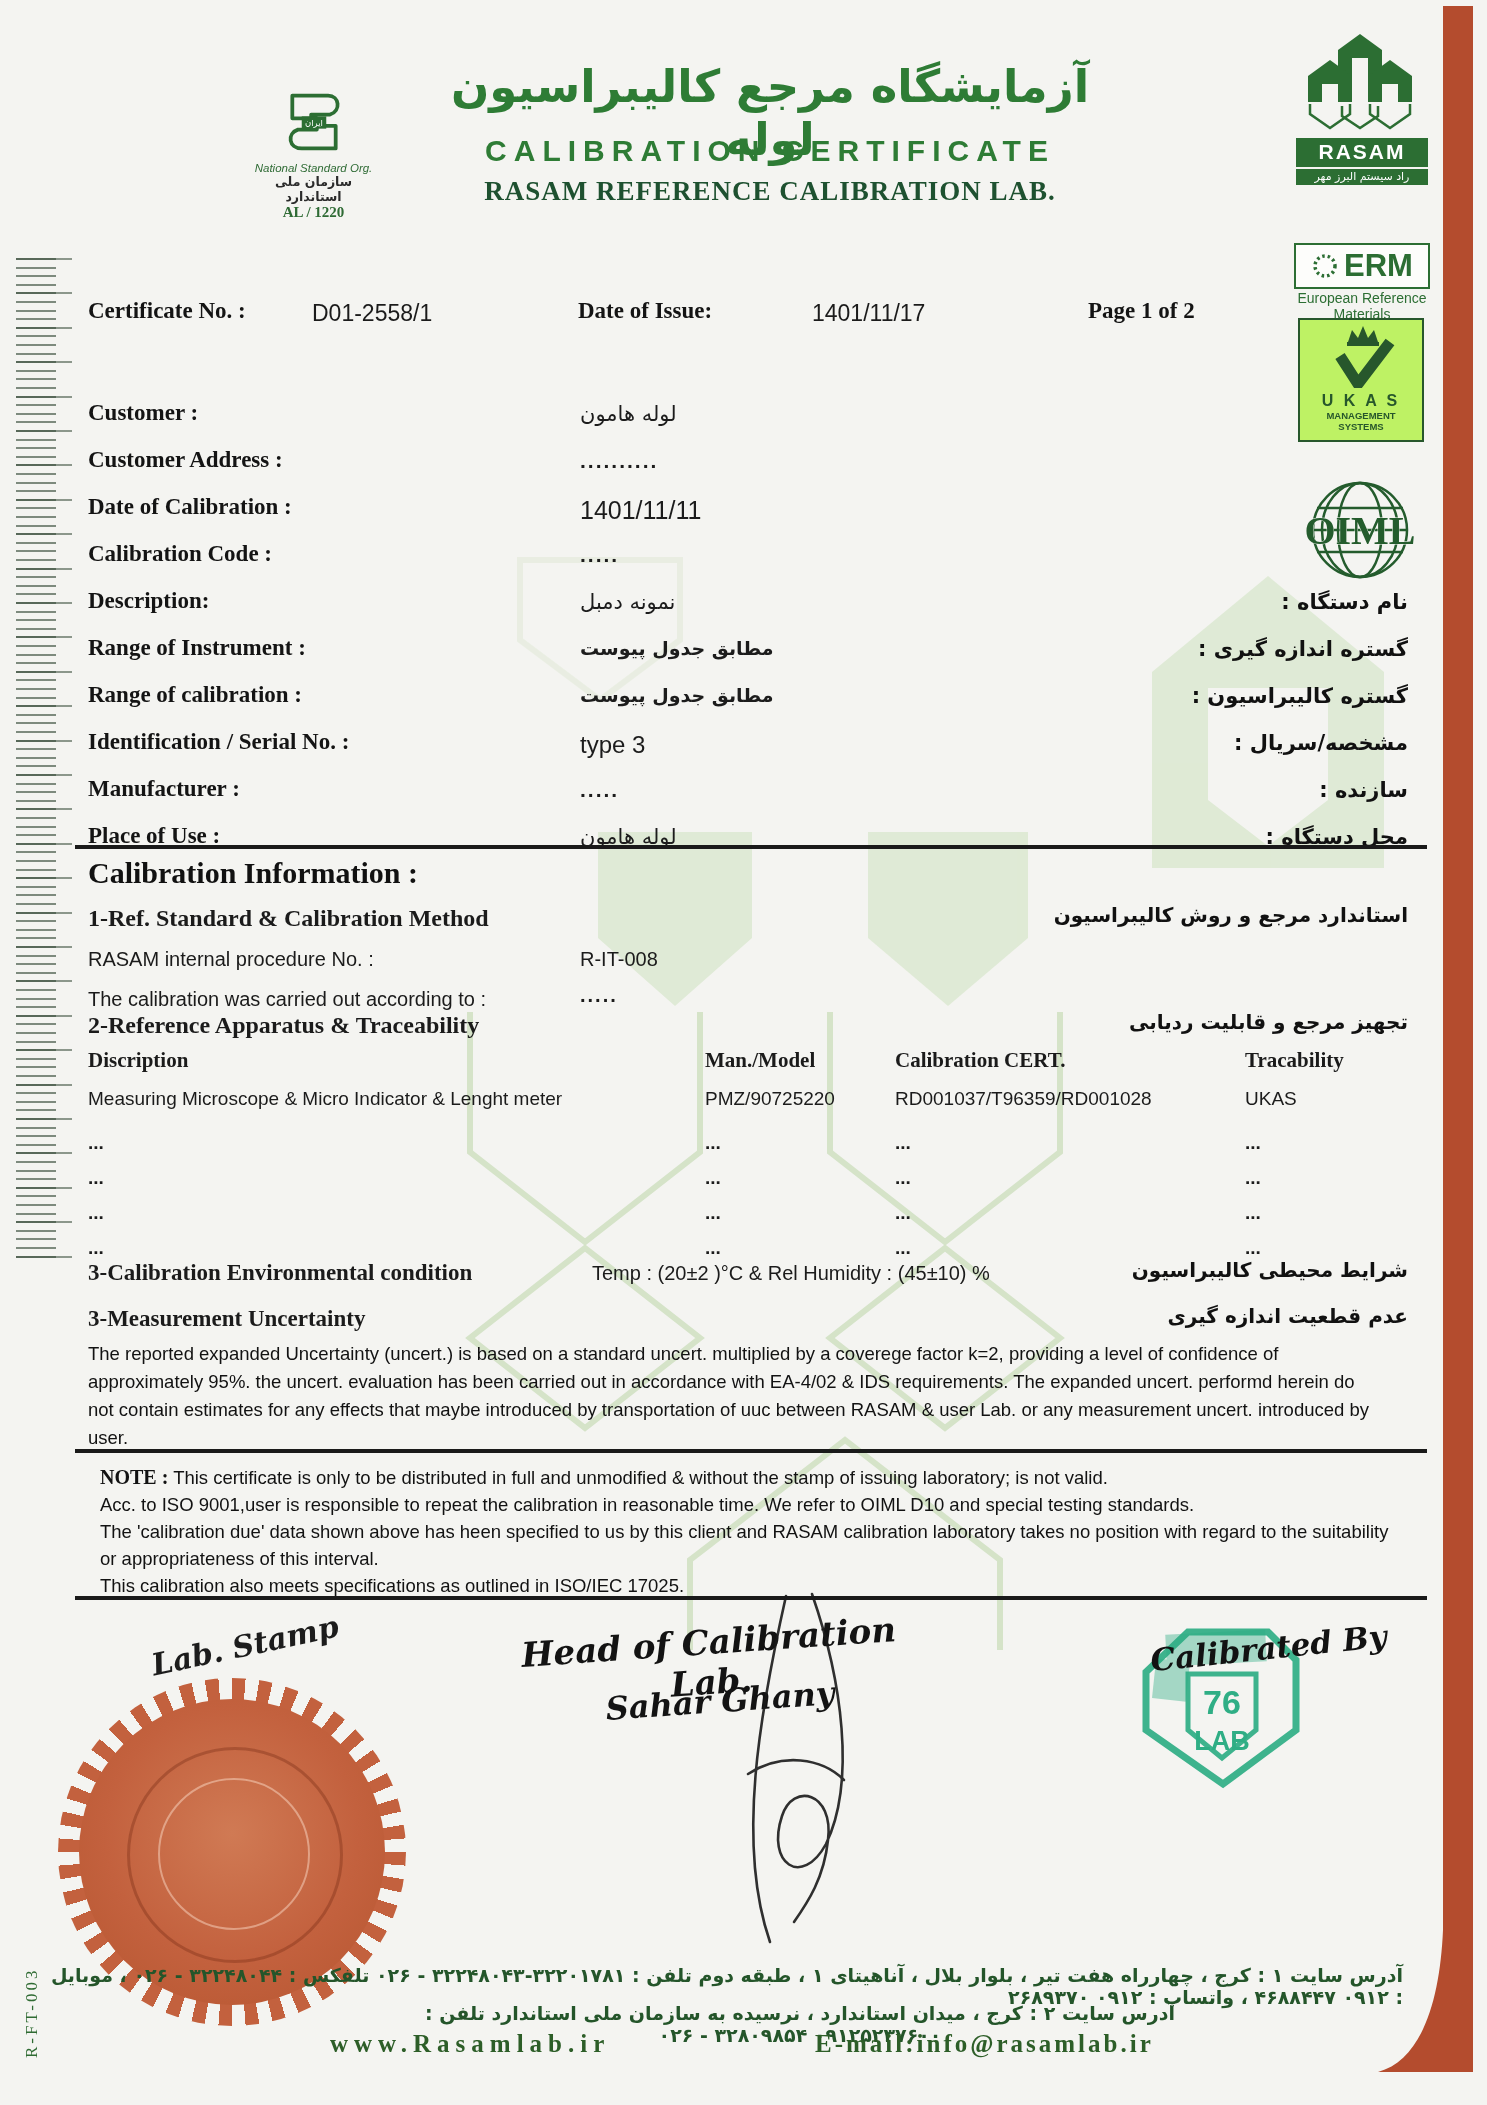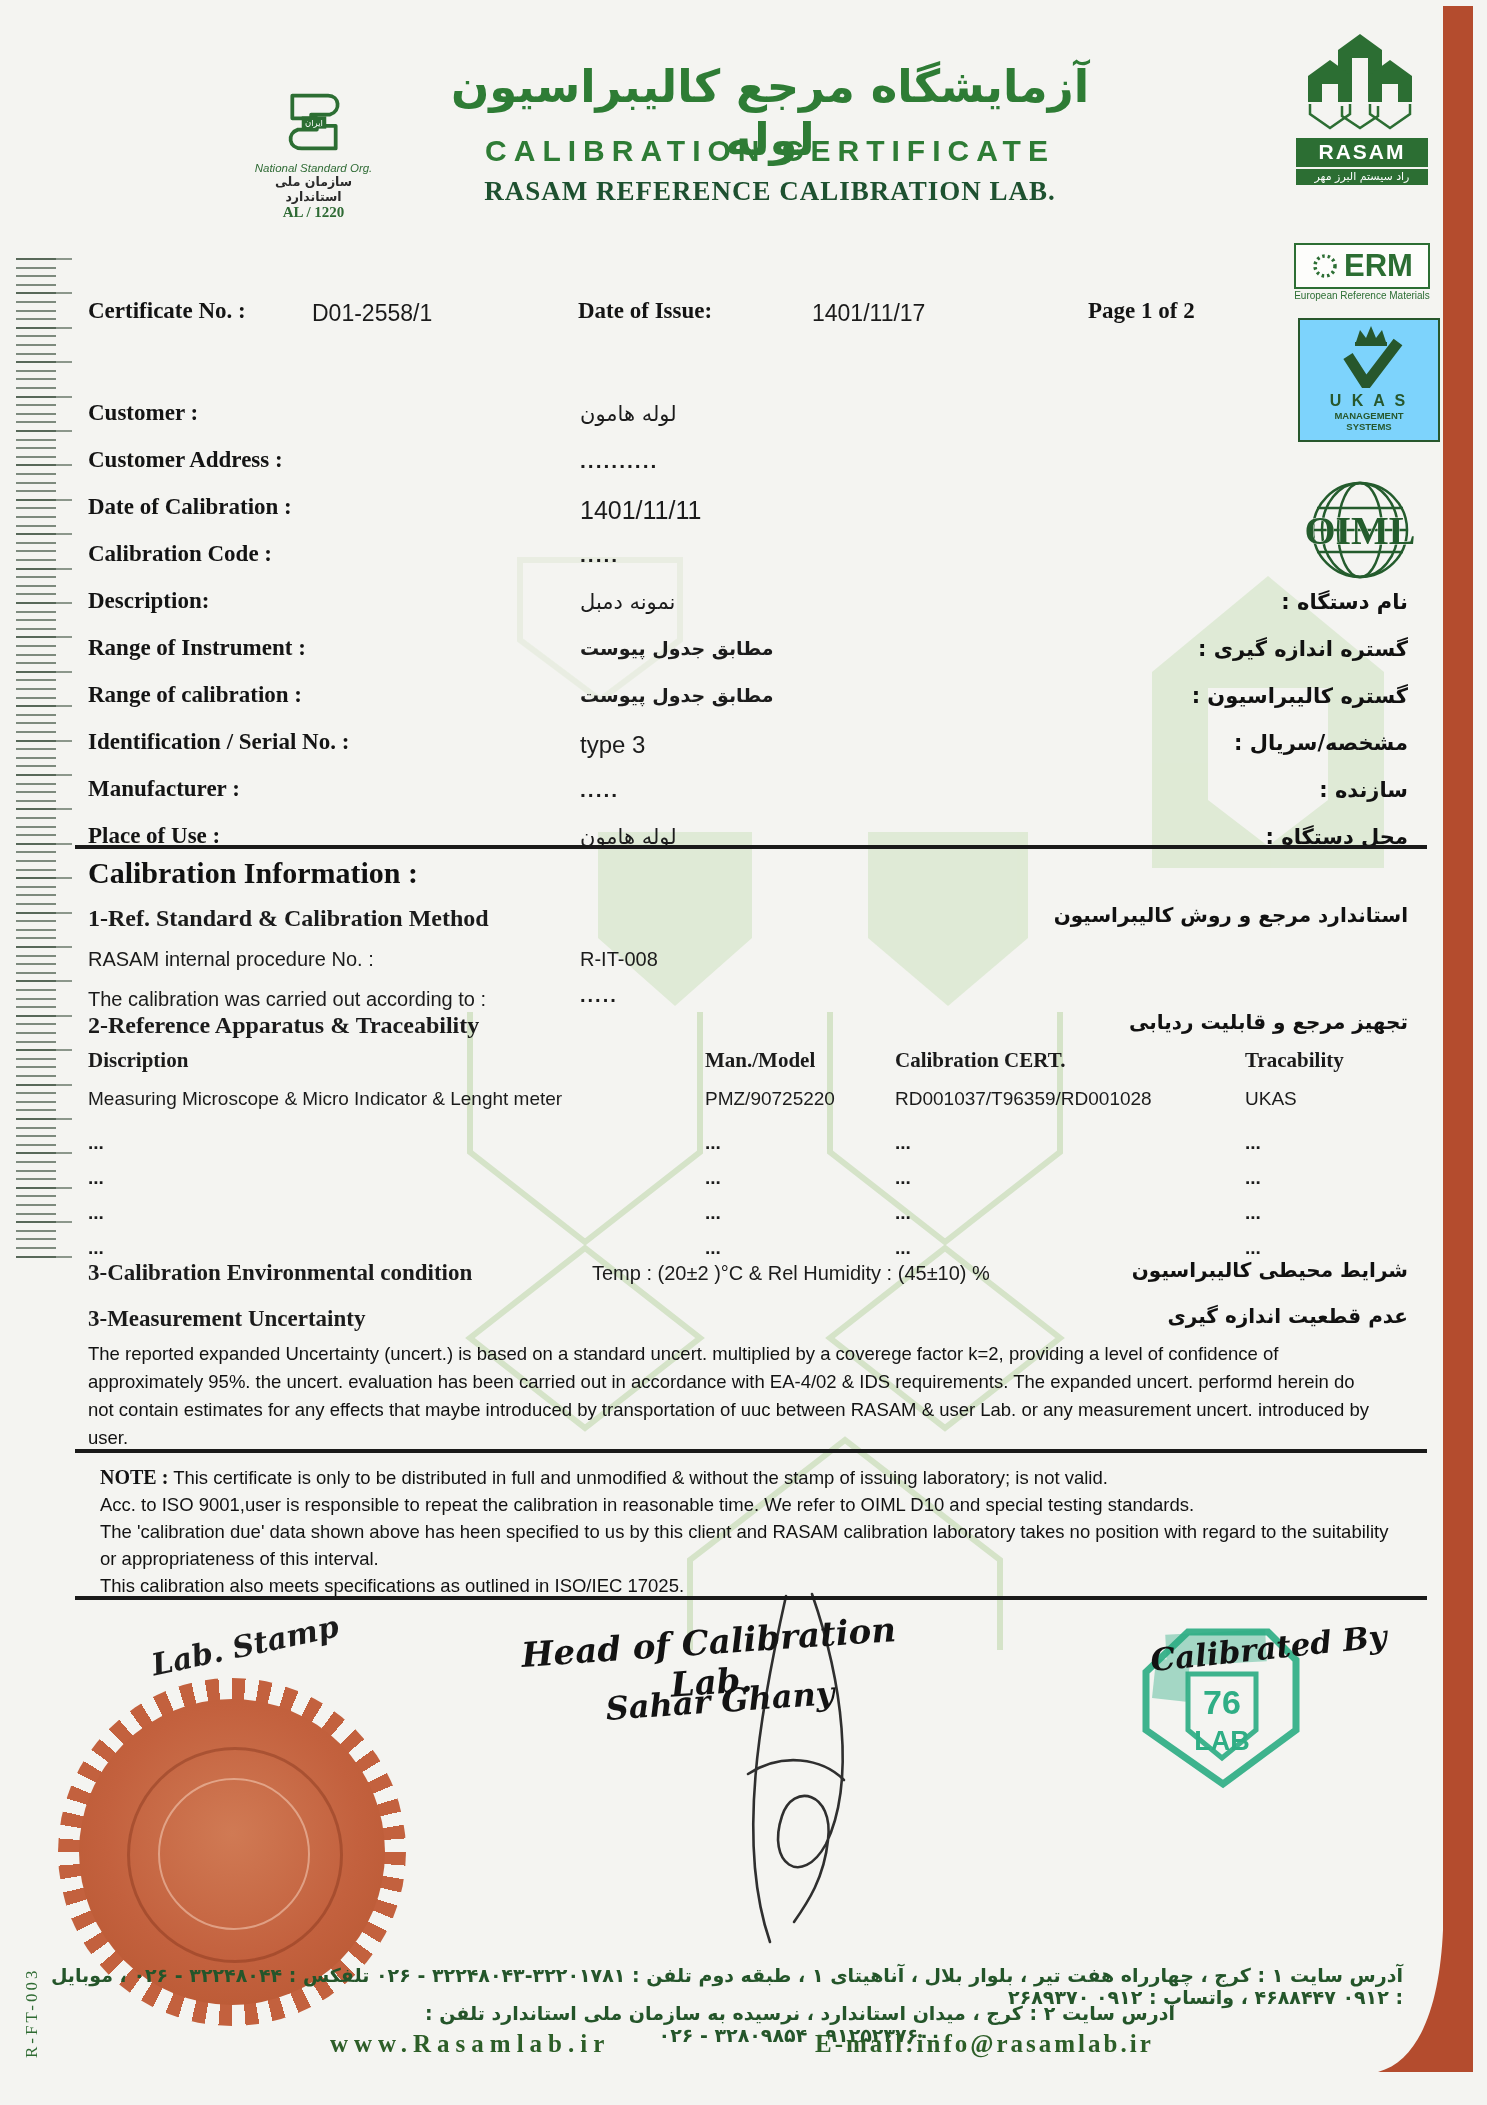--- a/index.html
+++ b/index.html
@@ -99,30 +99,30 @@
     <div class="fa" style="background:#2c6e33;color:#fff;font-size:11px;padding:1px 0 2px;margin-top:2px;">راد سیستم البرز مهر</div>
   </div>
 
   <div class="abs z2" style="left:1294px;top:243px;width:136px;">
     <div style="border:2px solid #2c6e33;display:flex;align-items:center;justify-content:center;gap:5px;padding:3px 2px;background:#fdfdfb;">
       <svg width="28" height="28" viewBox="0 0 28 28">
         <circle cx="14" cy="14" r="10" fill="none" stroke="#2c6e33" stroke-width="3.5" stroke-dasharray="2.5 3"></circle>
       </svg>
       <span style="font-size:31px;font-weight:800;color:#2c6e33;letter-spacing:0;">ERM</span>
     </div>
-    <div class="center" style="font-size:10px;color:#2c6e33;margin-top:1px;">European Reference Materials</div>
+    <div class="center" style="font-size:14px;color:#2c6e33;margin-top:1px;">European Reference Materials</div>
   </div>
 
   <div class="abs z2 label" style="left:88px;top:298px;">Certificate No. :</div>
   <div class="abs z2" style="left:312px;top:300px;font-size:23px;">D01-2558/1</div>
   <div class="abs z2 label" style="left:578px;top:298px;">Date of Issue:</div>
   <div class="abs z2" style="left:812px;top:300px;font-size:23px;">1401/11/17</div>
   <div class="abs z2 label" style="left:1088px;top:298px;">Page  1  of  2</div>
 
-  <div class="abs z2 center" style="left:1298px;top:318px;width:122px;border:2px solid #27572c;background:#7dd3fc;padding:6px 8px 8px;">
+  <div class="abs z2 center" style="left:1298px;top:318px;width:122px;border:2px solid #27572c;background:#bef264;padding:6px 0 8px;">
     <svg width="86" height="62" viewBox="0 0 86 62">
       <path d="M30 16 L34 4 L40 12 L45 0 L50 12 L56 4 L60 16 Z" fill="#27572c"></path>
       <rect x="29" y="16" width="32" height="4" fill="#27572c"></rect>
       <path d="M22 30 L40 58 L72 16" fill="none" stroke="#27572c" stroke-width="11"></path>
     </svg>
     <div style="font-weight:700;font-size:16px;letter-spacing:3px;color:#27572c;">U K A S</div>
     <div style="font-weight:700;font-size:9.5px;color:#27572c;">MANAGEMENT</div>
     <div style="font-weight:700;font-size:9.5px;color:#27572c;">SYSTEMS</div>
   </div>
 

